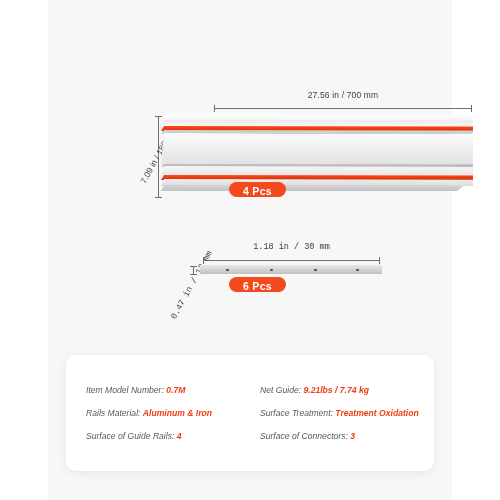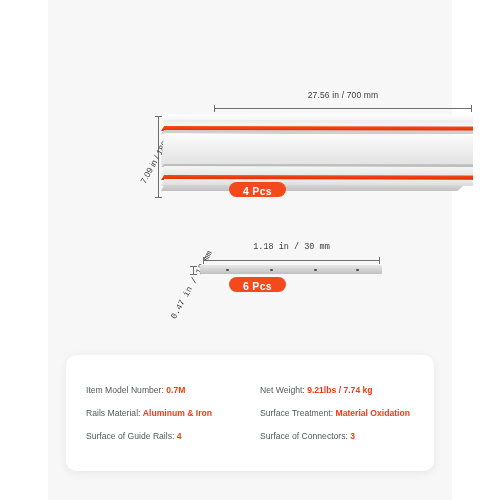--- a/index.html
+++ b/index.html
@@ -131,20 +131,21 @@
     position:absolute; top:3.5px; width:2.5px; height:2.5px;
     border-radius:50%; background:#4a4a4a;
   }
   .badge-con{ left:229px; top:277px; }
 
   
   .card{
     position:absolute; left:66px; top:355px; width:368px; height:116px;
     background:#ffffff; border-radius:10px;
     box-shadow:0 2px 10px rgba(0,0,0,0.07);
+    font-style:italic;
   }
   .spec-grid{
     position:absolute; left:0; top:0; width:100%; height:100%;
     display:grid; grid-template-columns:1fr 1fr;
     align-content:center; row-gap:13px;
     padding:16px 0 16px 20px;
   }
   .spec{ font-size:8.6px; color:#55595d; white-space:nowrap; line-height:1.2; }
   .spec .val{ color:#f03c13; font-weight:bold; }
 </style>
@@ -194,30 +195,30 @@
 
   <div class="badge badge-con">6 Pcs</div>
 
   <div class="card">
     <div class="spec-grid">
       <div class="spec">
         <span>Item Model Number:</span>
         <span class="val">0.7M</span>
       </div>
       <div class="spec">
-        <span>Net Weight:</span>
+        <span>Net Guide:</span>
         <span class="val">9.21lbs / 7.74 kg</span>
       </div>
       <div class="spec">
         <span>Rails Material:</span>
         <span class="val">Aluminum &amp; Iron</span>
       </div>
       <div class="spec">
         <span>Surface Treatment:</span>
-        <span class="val">Material Oxidation</span>
+        <span class="val">Treatment Oxidation</span>
       </div>
       <div class="spec">
         <span>Surface of Guide Rails:</span>
         <span class="val">4</span>
       </div>
       <div class="spec">
         <span>Surface of Connectors:</span>
         <span class="val">3</span>
       </div>
     </div>

